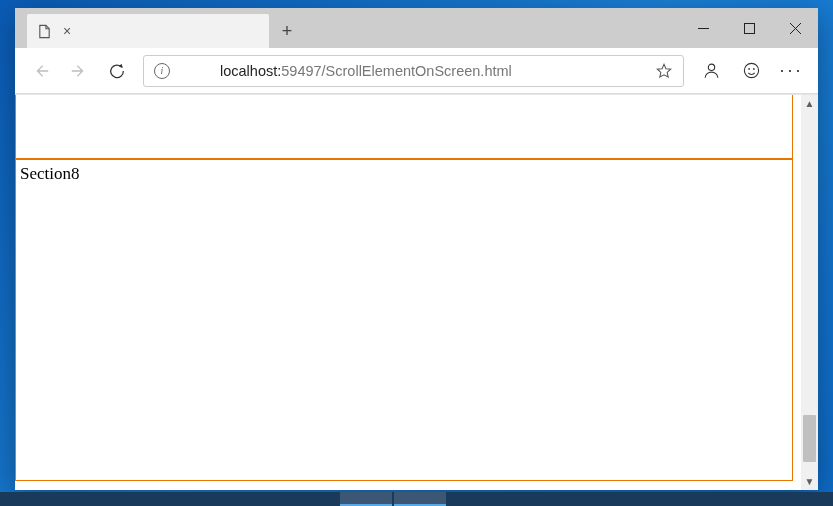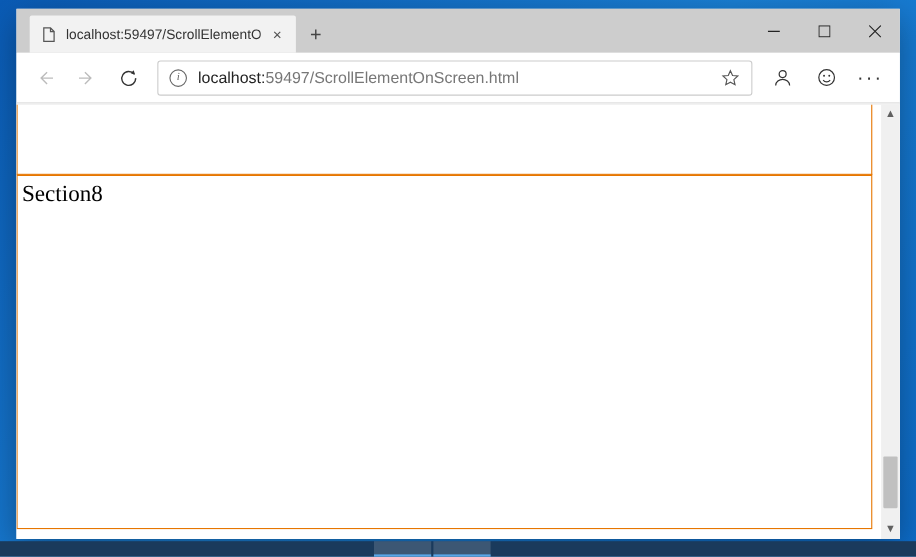--- a/index.html
+++ b/index.html
@@ -99,21 +99,21 @@
     }
     .addr-info {
       width: 16px; height: 16px;
       border: 1.2px solid #666;
       border-radius: 50%;
       display: flex; align-items: center; justify-content: center;
       font-size: 10px; color: #666;
       font-family: Georgia, serif;
       font-style: italic;
     }
-    .url-host { color: #222; }
+    .url-host { color: #222; margin-left: 40px; }
     .url-port-path { color: #777; text-align: center; }
     .addr-spacer { flex: 1; }
     .star {
       width: 18px; height: 18px; color: #555;
     }
     .right-ico {
       width: 38px; height: 36px;
       display: flex; align-items: center; justify-content: center;
       color: #333;
     }
@@ -137,21 +137,21 @@
       margin: 0 4px 0 0;
       border-top: none;
     }
     .section-main {
       border: 1px solid #e67600;
       border-top: 1px solid #e67600;
       height: 322px;
       margin: 0 4px 0 0;
       padding: 4px 4px;
       font-family: "Times New Roman", serif;
-      font-size: 21px;
+      font-size: 17px;
       color: #000;
     }
     .vscroll {
       width: 17px;
       background: #f0f0f0;
       position: relative;
     }
     .vscroll-up, .vscroll-down {
       height: 17px;
       display:flex; align-items:center; justify-content:center;
@@ -186,21 +186,20 @@
 <div class="browser-window">
 
   <div class="title-row">
     <div class="tab">
       <span class="tab-favicon">
         <svg width="15" height="15" viewBox="0 0 16 16">
             <path fill="none" stroke="#555" stroke-width="1.2" d="M3 1.5h6.5L13 5v9.5H3z"></path>
             <path fill="none" stroke="#555" stroke-width="1.2" d="M9.5 1.5V5H13"></path>
           </svg>
       </span>
-      <span class="tab-title">localhost:59497/ScrollElementO</span>
       <span class="tab-close" title="Close tab">×</span>
     </div>
     <div class="new-tab">+</div>
     <div class="spacer"></div>
     <div class="win-controls">
       <div class="win-btn" title="Minimize">
         <svg width="11" height="11" viewBox="0 0 11 11">
             <path stroke="#222" stroke-width="1" d="M0 5.5h11"></path>
           </svg>
       </div>

